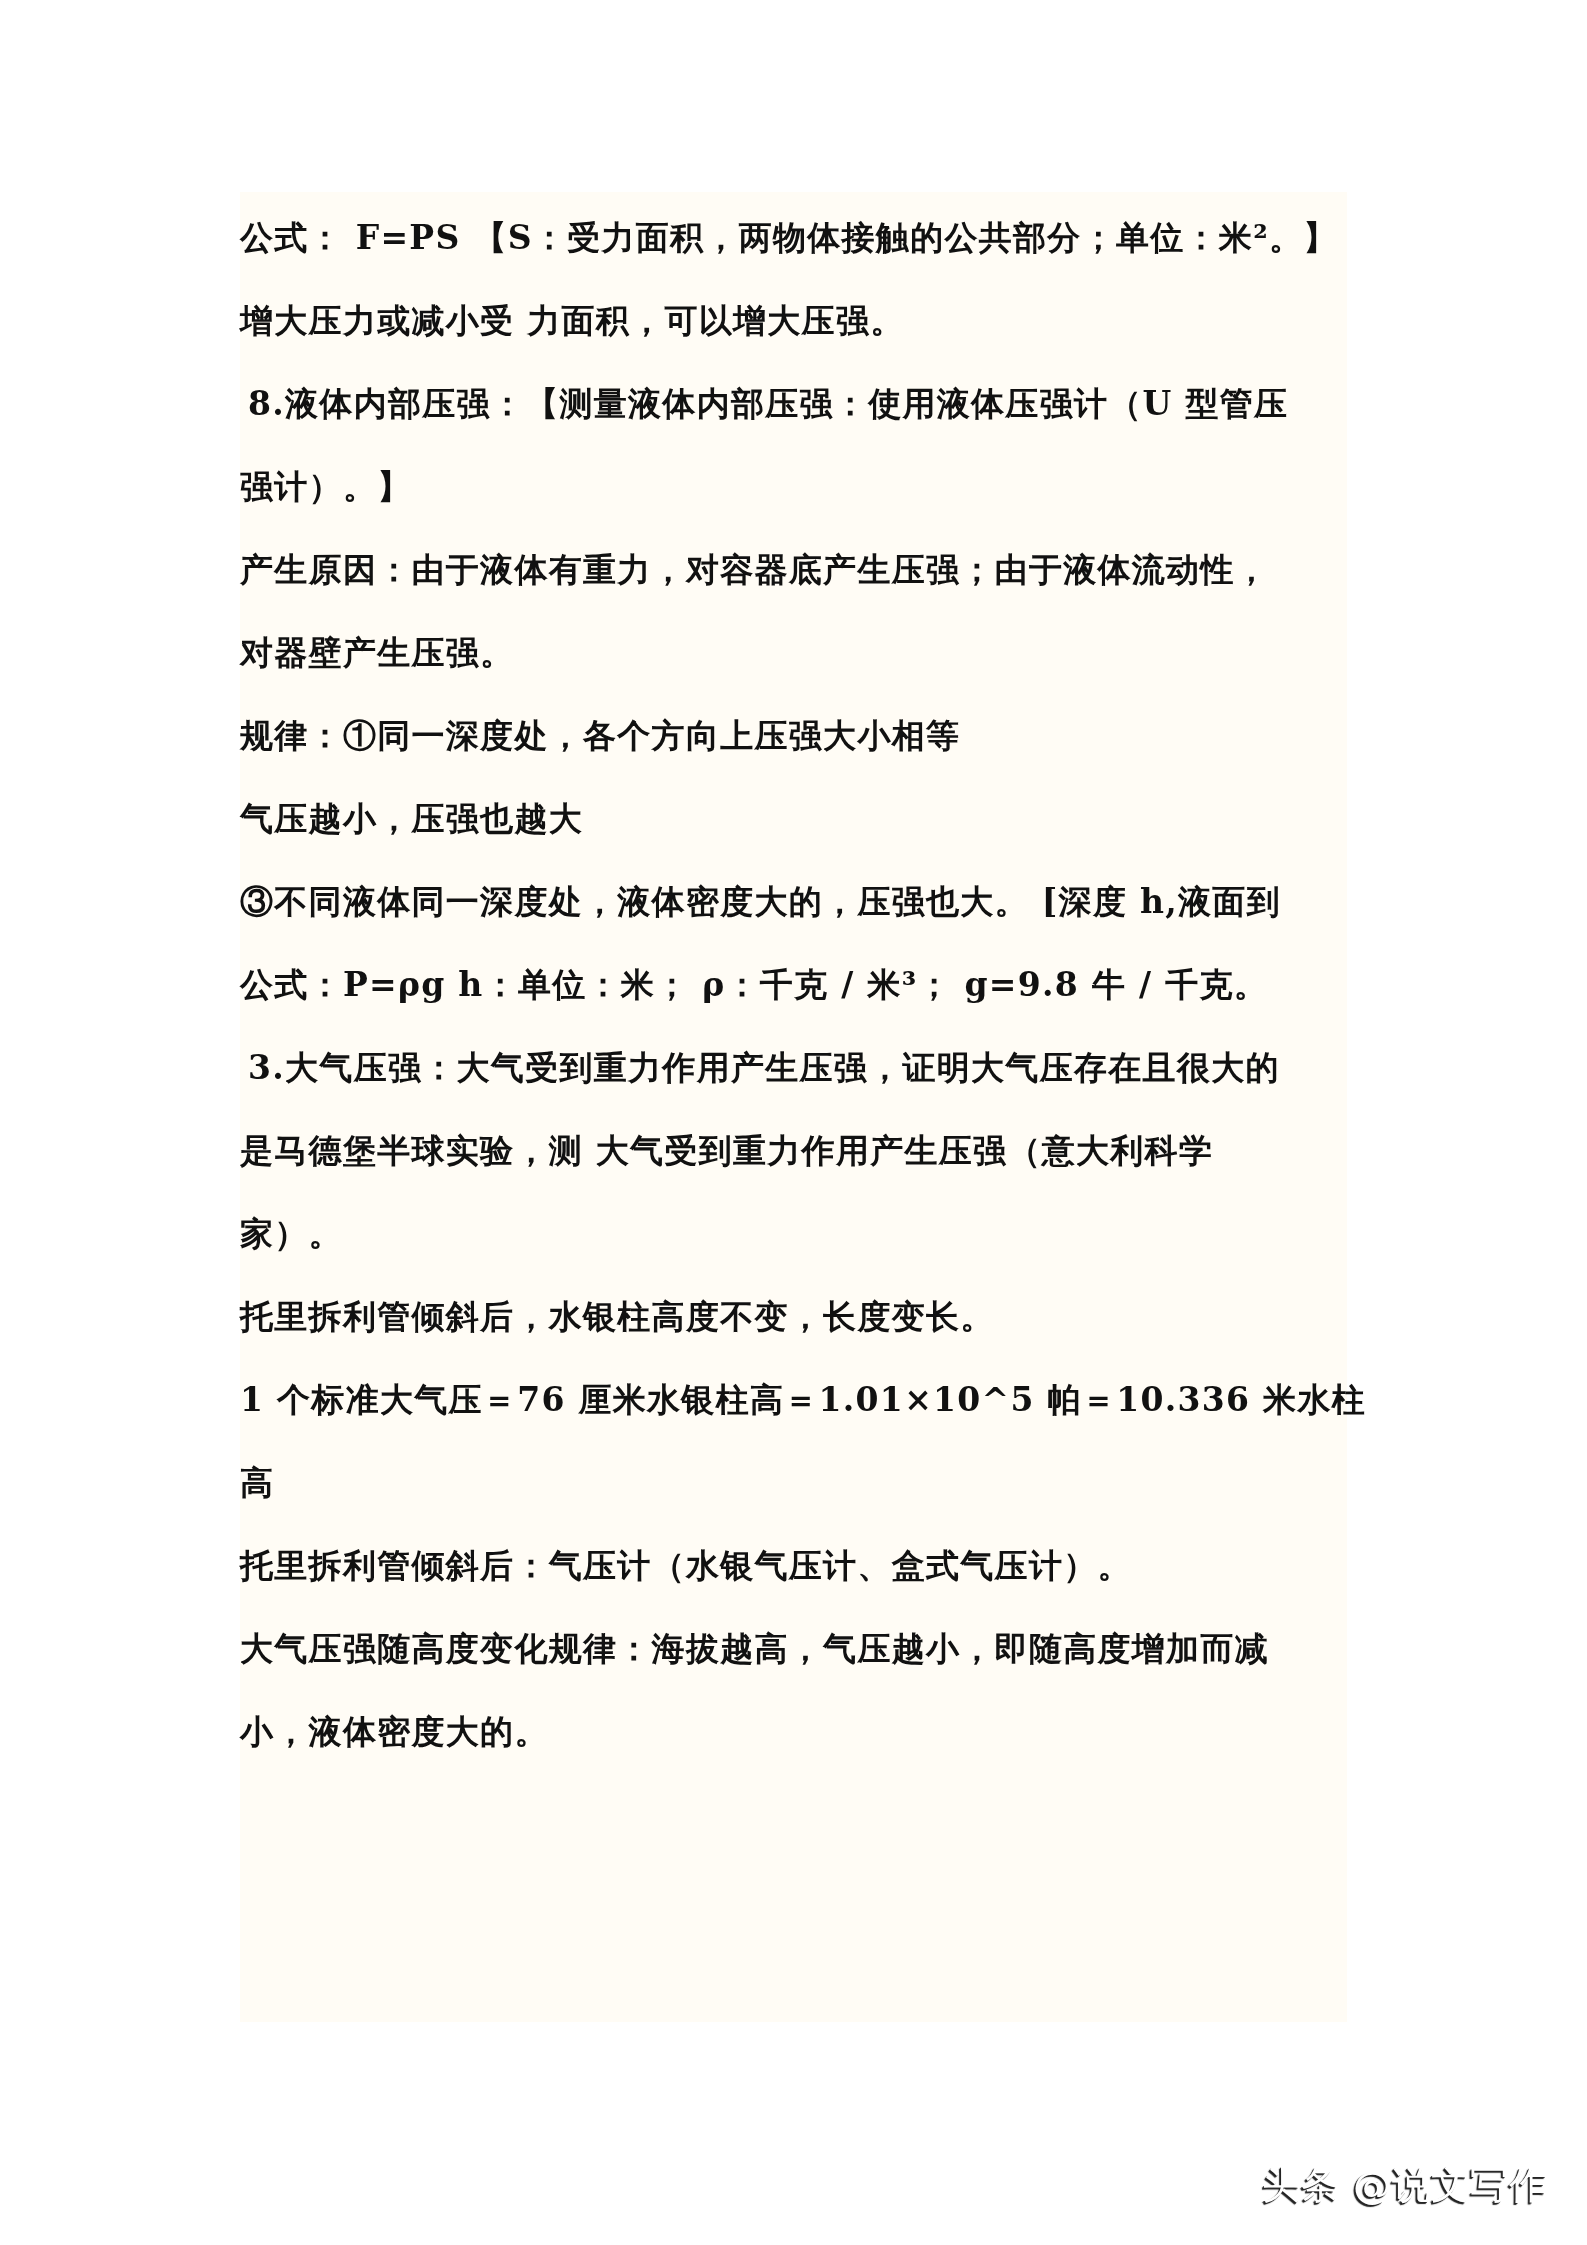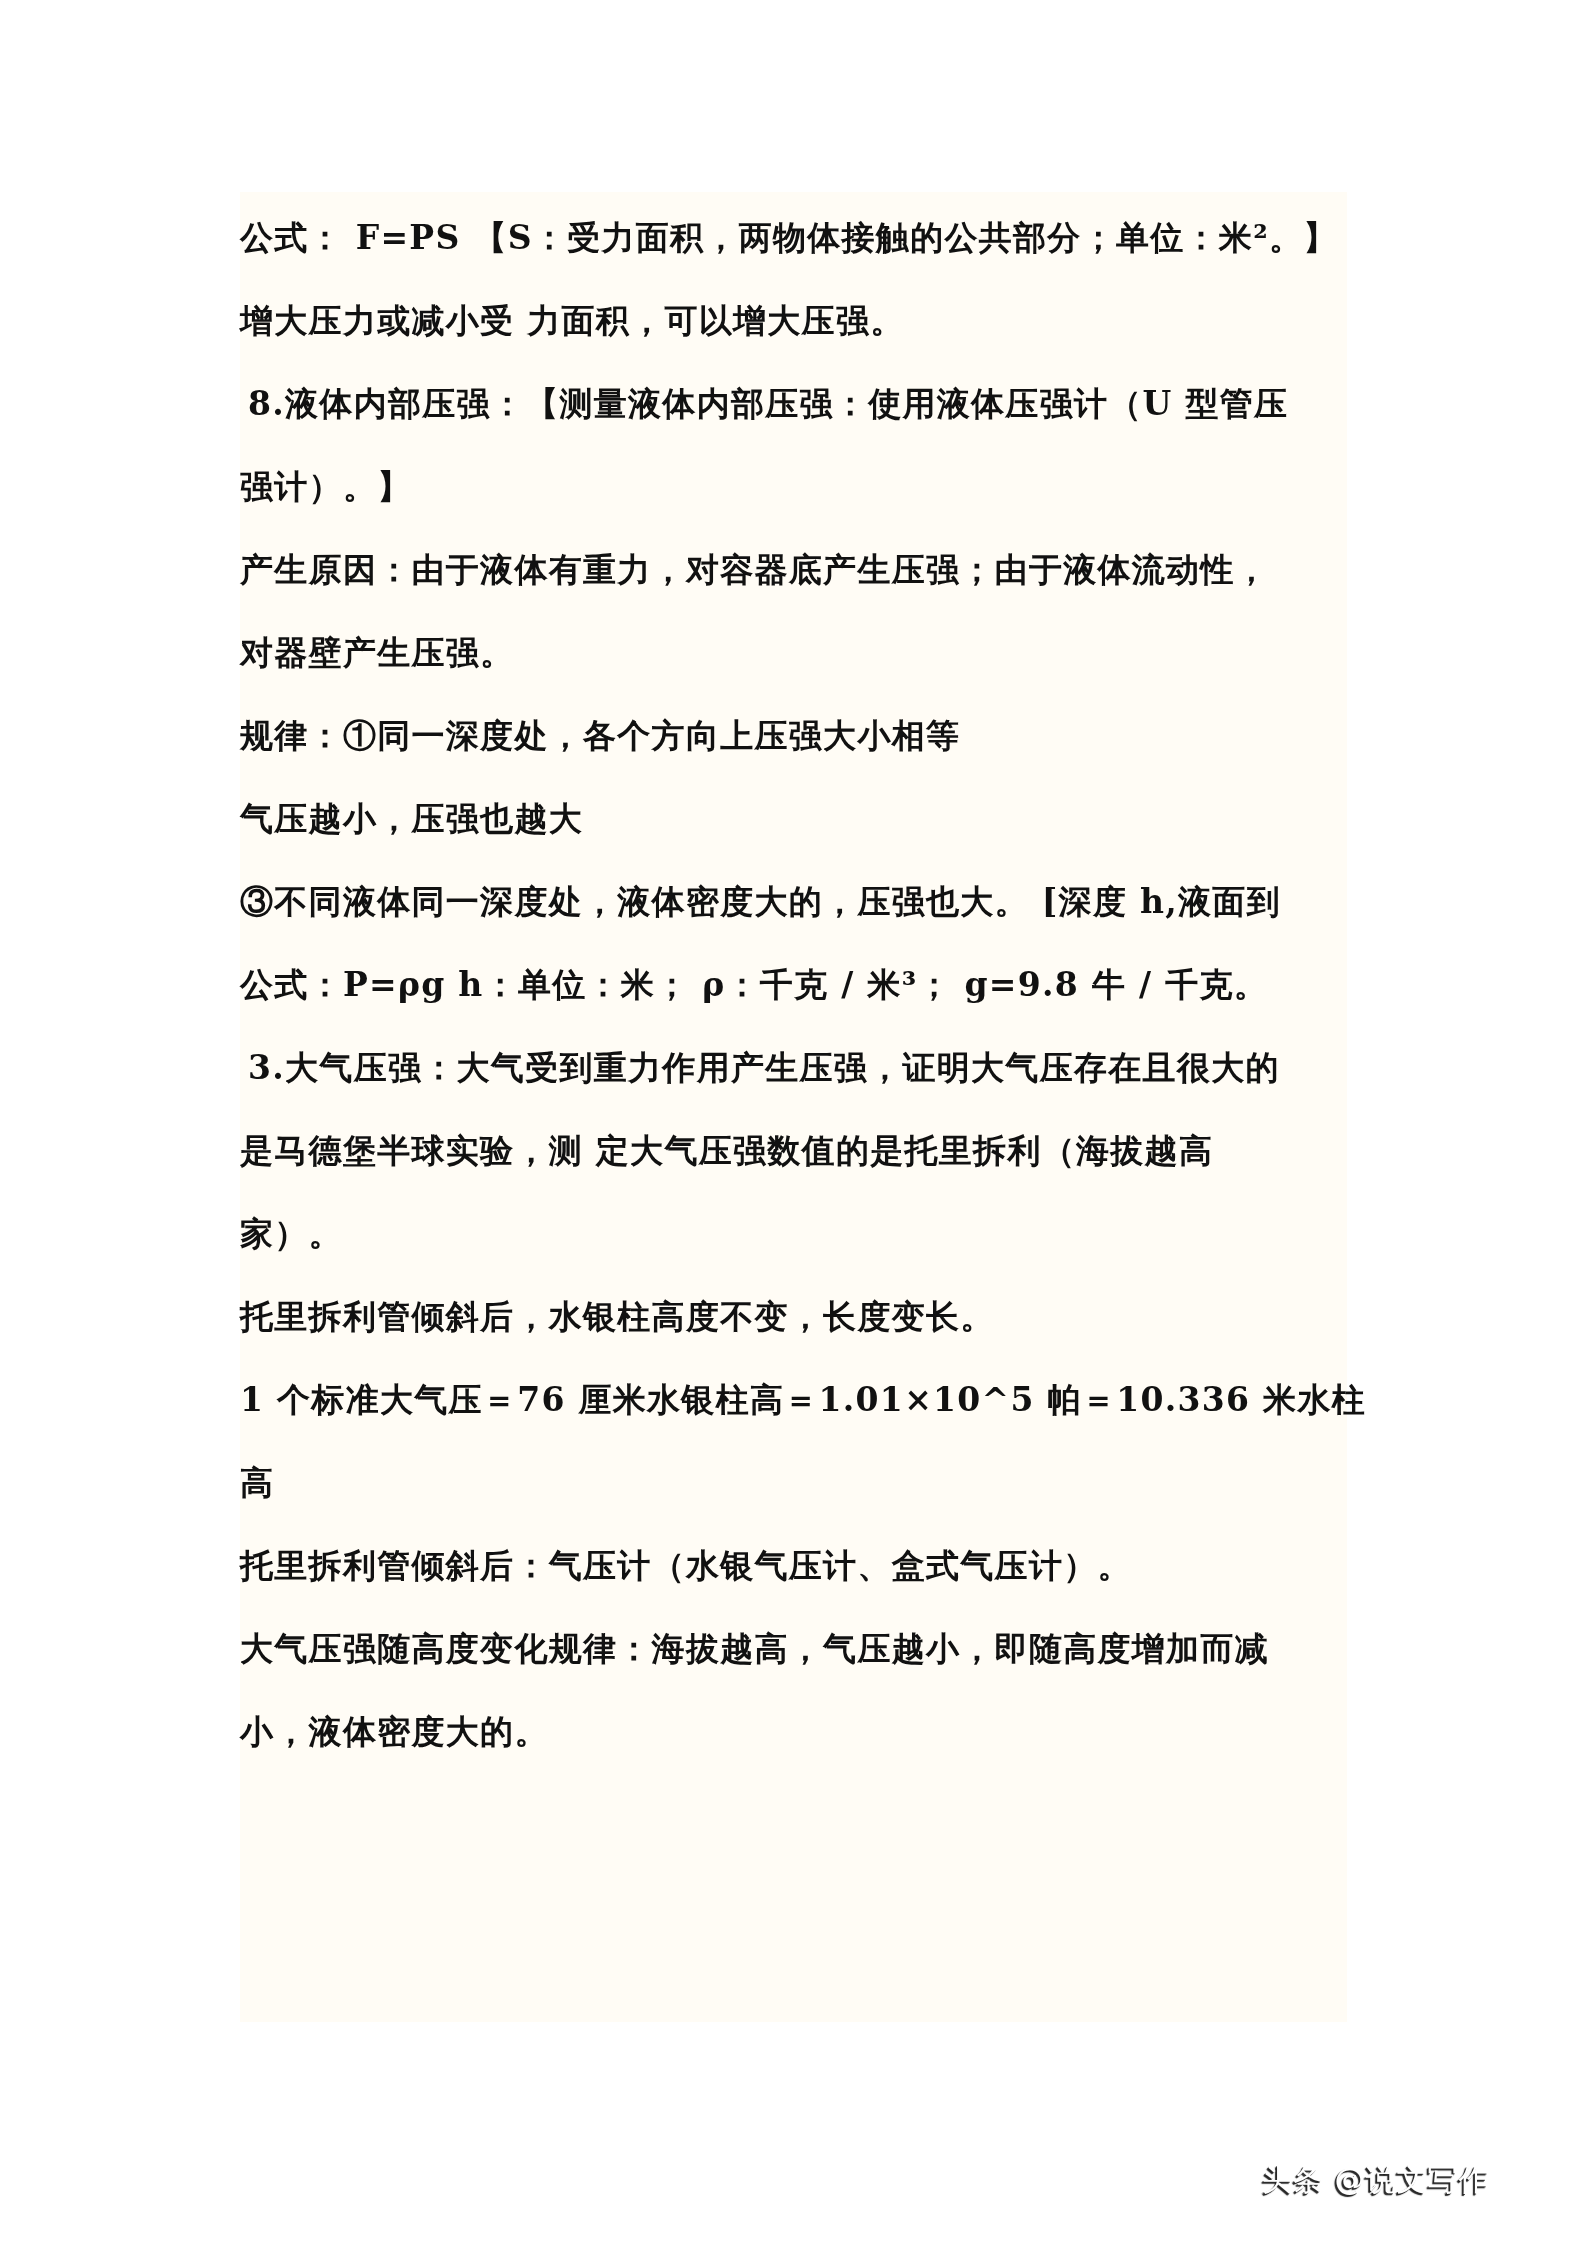--- a/index.html
+++ b/index.html
@@ -36,21 +36,21 @@
       font-size: 33px;
       white-space: nowrap;
       letter-spacing: 1.3px;
     }
     .line.indent { padding-left: 8px; }
     .watermark {
       position: absolute;
       left: 1262px;
       top: 2160px;
       font-family: "DejaVu Sans", sans-serif;
-      font-size: 30px;
+      font-size: 38px;
       color: #ffffff;
       letter-spacing: 1px;
       text-shadow: -2px 2px 1px #222222, -1px 1px 0 #444444;
       white-space: nowrap;
     }
   </style>
 </head>
 <body>
 
 <div class="panel"></div>
@@ -60,21 +60,21 @@
   <div class="line">增大压力或减小受  力面积，可以增大压强。</div>
   <div class="line indent">8.液体内部压强：【测量液体内部压强：使用液体压强计（U 型管压</div>
   <div class="line">强计）。】</div>
   <div class="line">产生原因：由于液体有重力，对容器底产生压强；由于液体流动性，</div>
   <div class="line">对器壁产生压强。</div>
   <div class="line">规律：①同一深度处，各个方向上压强大小相等</div>
   <div class="line">气压越小，压强也越大</div>
   <div class="line">③不同液体同一深度处，液体密度大的，压强也大。 [深度 h,液面到</div>
   <div class="line">公式：P=ρg h：单位：米；  ρ：千克 / 米³；  g=9.8 牛 / 千克。</div>
   <div class="line indent">3.大气压强：大气受到重力作用产生压强，证明大气压存在且很大的</div>
-  <div class="line">是马德堡半球实验，测  定大气压强数值的是托里拆利（海拔越高</div>
+  <div class="line">是马德堡半球实验，测  大气受到重力作用产生压强（意大利科学</div>
   <div class="line">家）。</div>
   <div class="line">托里拆利管倾斜后，水银柱高度不变，长度变长。</div>
   <div class="line">1 个标准大气压＝76 厘米水银柱高＝1.01×10^5 帕＝10.336 米水柱</div>
   <div class="line">高</div>
   <div class="line">托里拆利管倾斜后：气压计（水银气压计、盒式气压计）。</div>
   <div class="line">大气压强随高度变化规律：海拔越高，气压越小，即随高度增加而减</div>
   <div class="line">小，液体密度大的。</div>
 </div>
 
 <div class="watermark">头条 @说文写作</div>

